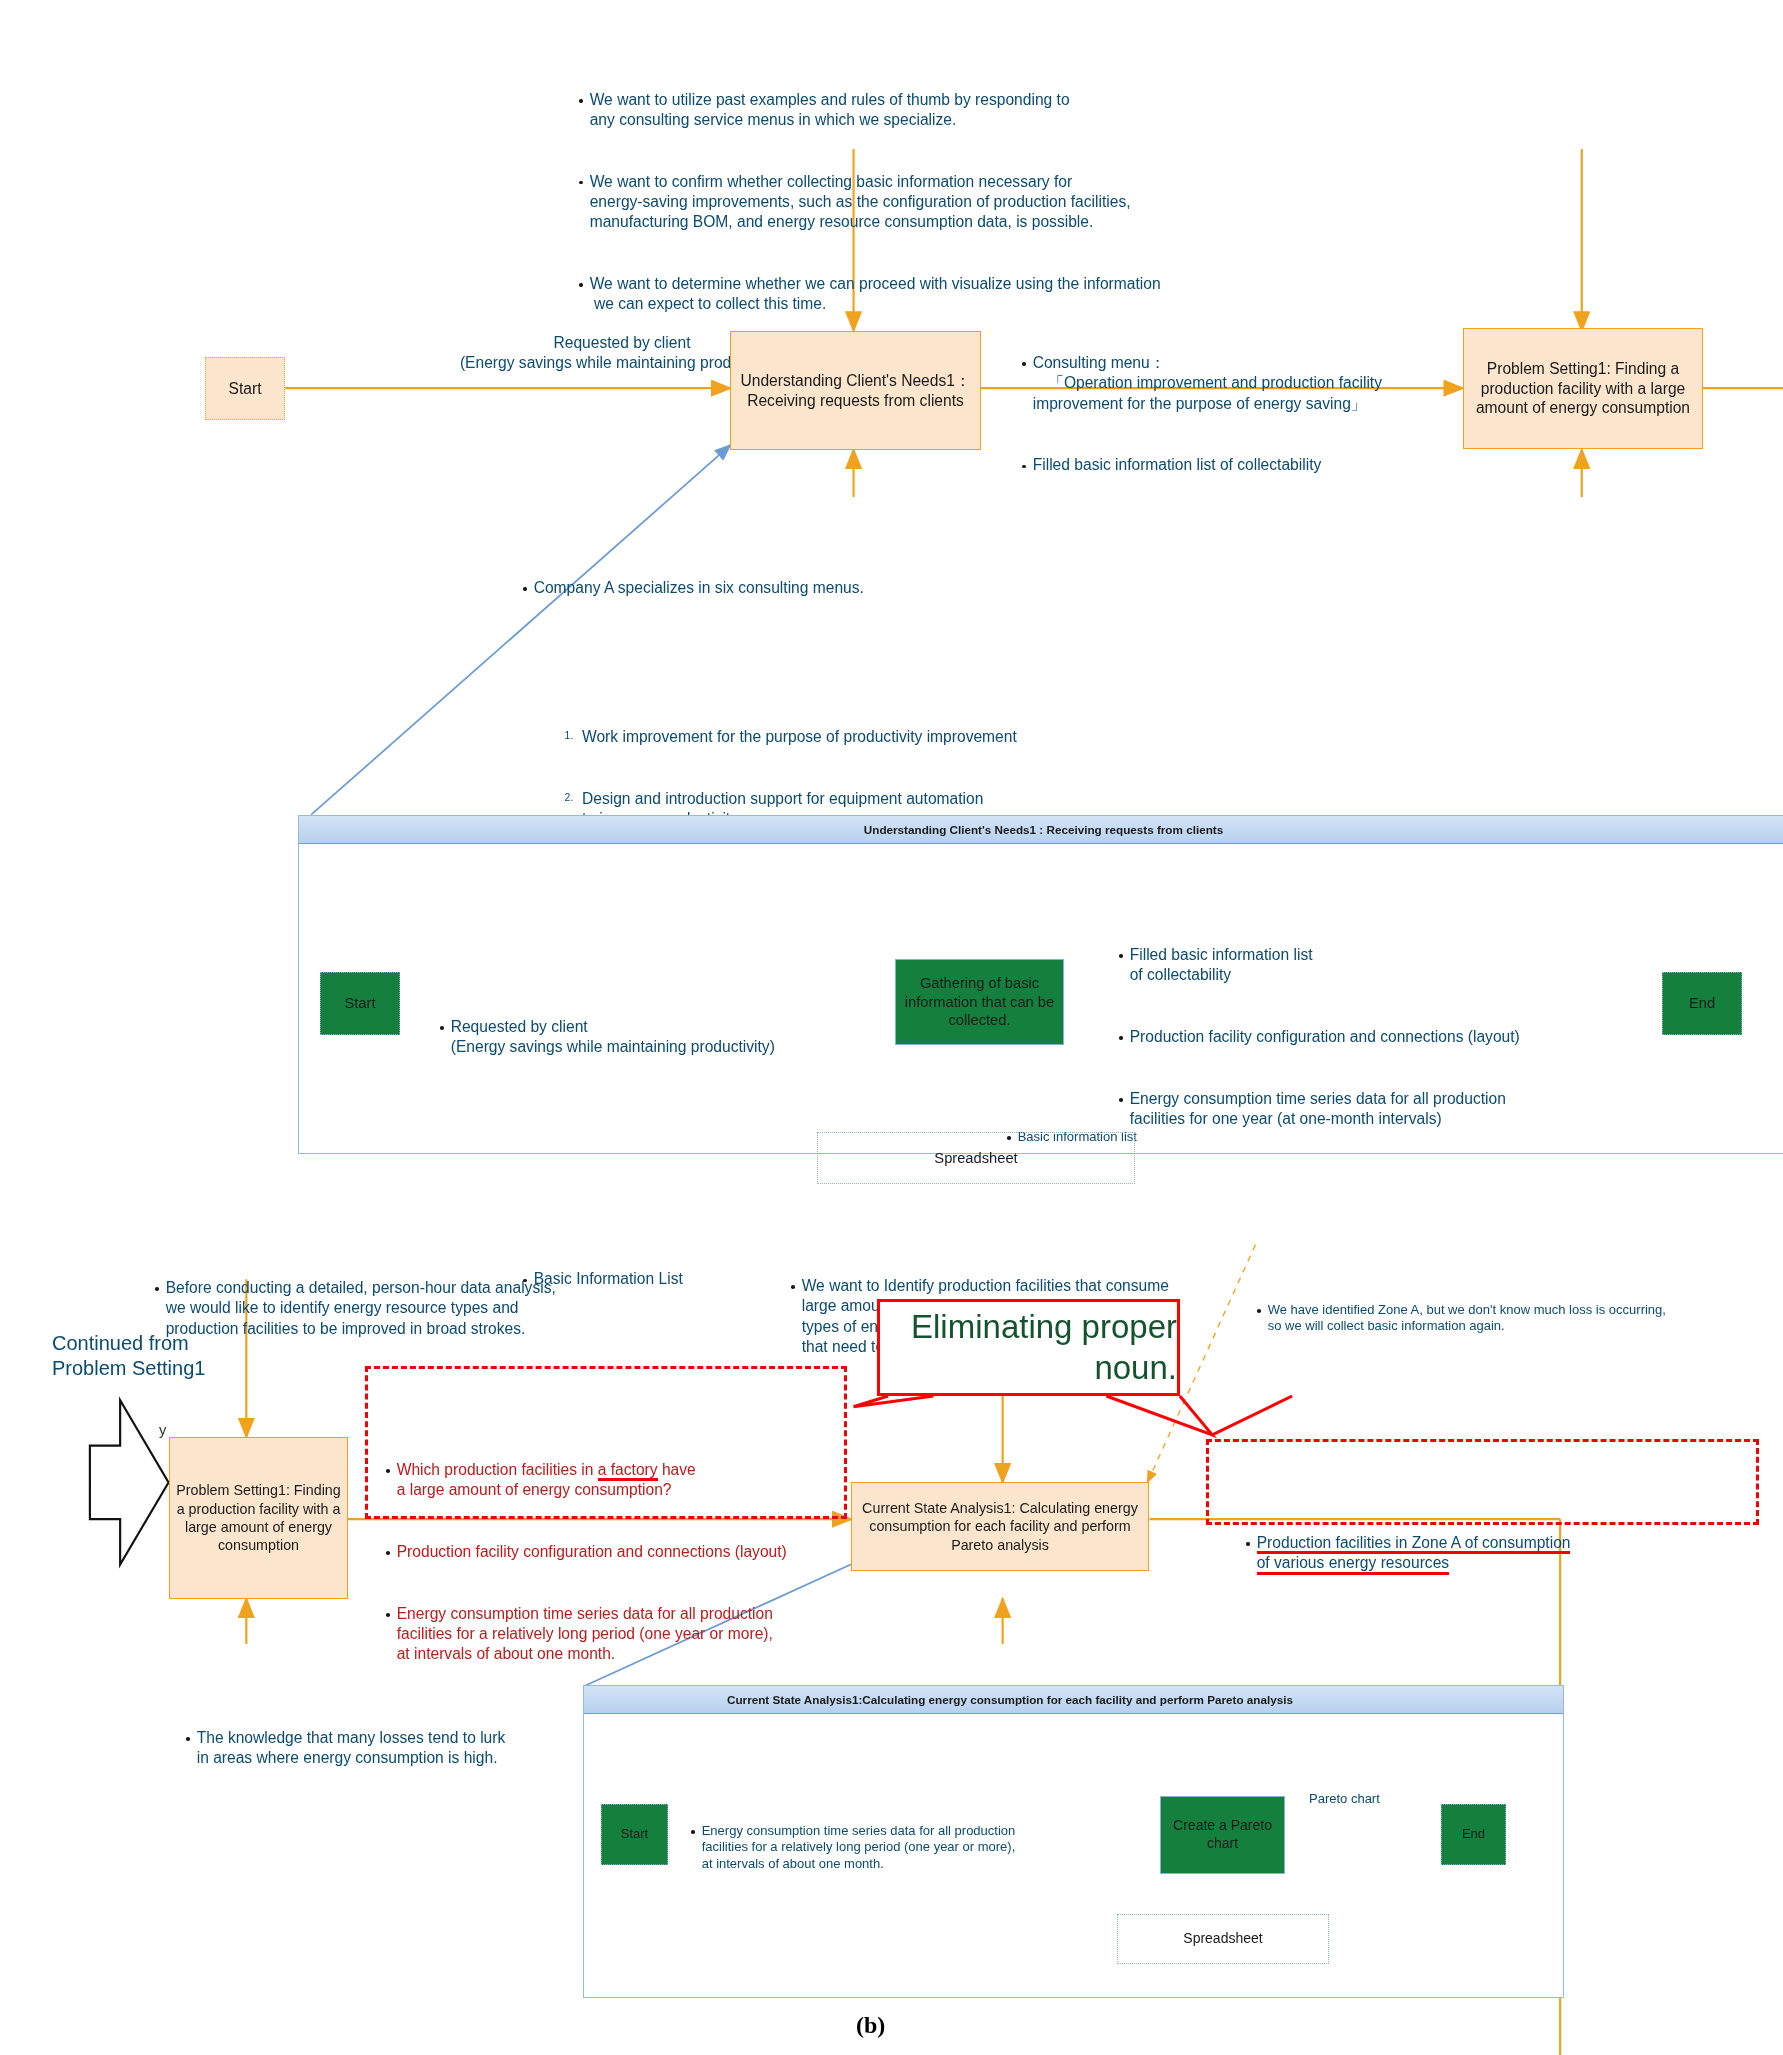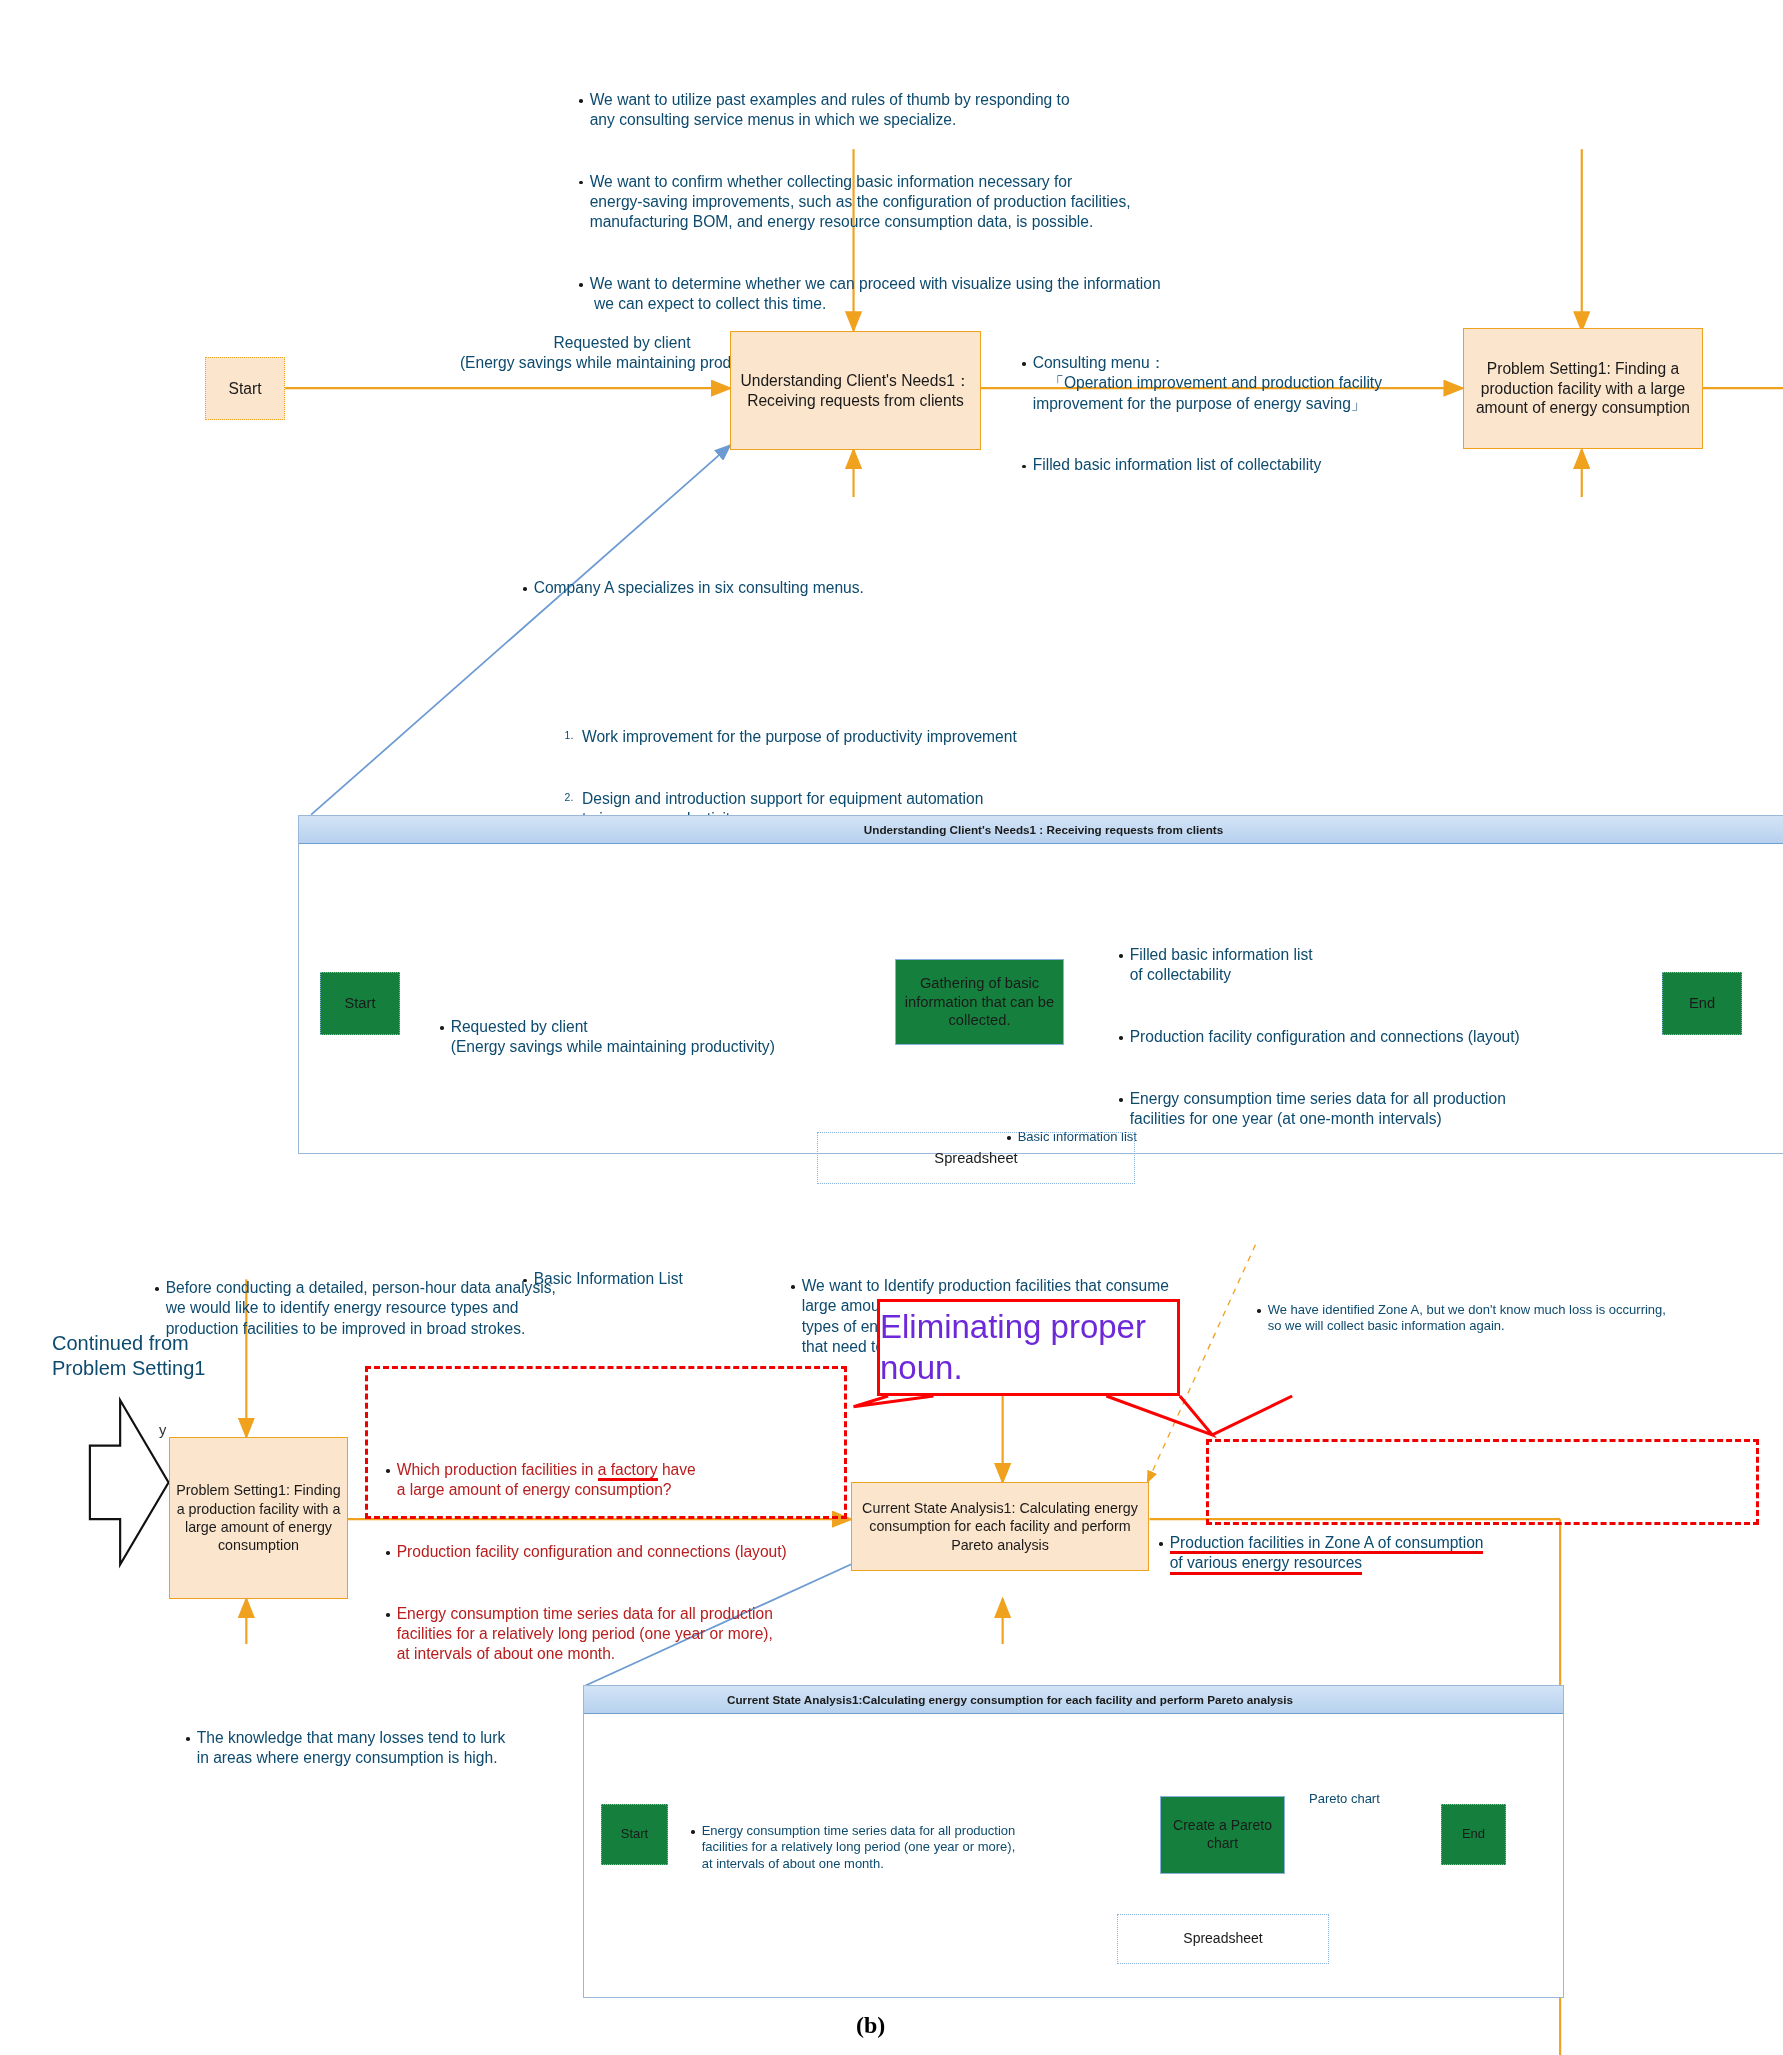--- a/index.html
+++ b/index.html
@@ -39,21 +39,21 @@
       background:linear-gradient(to bottom,#d2e3f6 0%,#c4daf2 55%,#b6d0ee 100%);
       border-bottom:1.3px solid #6f9fd0;
       display:flex;align-items:center;justify-content:center;
       font-size:11.7px;font-weight:bold;color:#1a1a1a;}
   .panel-head.lefty{justify-content:flex-start;padding-left:143px;}
 
   
   .redbox{position:absolute;border:3px dashed #f20000;box-sizing:border-box;background:transparent;}
   .callout{position:absolute;border:3px solid #fd0000;background:#ffffff;box-sizing:border-box;
       display:flex;flex-direction:column;align-items:center;justify-content:center;
-      color:#6d28d9;font-size:33px;line-height:1.22;text-align:left;}
+      color:#14532d;font-size:33px;line-height:1.22;text-align:right;}
   .uline{border-bottom:3px solid #f20000;padding-bottom:0.4px;}
   .redtext{color:#b91c1c;}
 
   .caption{position:absolute;font-family:"Liberation Serif",serif;font-size:24px;font-weight:bold;color:#000;}
   .yglyph{position:absolute;font-size:14.7px;color:#333;}
 </style>
 </head>
 <body>
 
 <div id="page">
@@ -251,21 +251,21 @@
       <li>Energy consumption time series data for all production
 facilities for a relatively long period (one year or more),
 at intervals of about one month.</li>
     </ul>
   </div>
 
   <div class="callout" style="left:877px;top:1299px;width:303px;height:97px;">Eliminating
 proper noun.</div>
 
   <div class="redbox" style="left:1206px;top:1439px;width:553px;height:86px;"></div>
-  <div class="txt" style="left:1155px;top:1452px;width:532px;">
+  <div class="txt" style="left:1242px;top:1452px;width:532px;">
     <ul class="bl">
       <li><span class="uline">Production facilities in Zone A of consumption
 of various energy resources</span></li>
     </ul>
   </div>
 
   <div class="obox" style="left:851px;top:1482px;width:298px;height:89px;font-size:14.3px;">Current State Analysis1:
 Calculating energy consumption for
 each facility and perform Pareto
 analysis</div>

